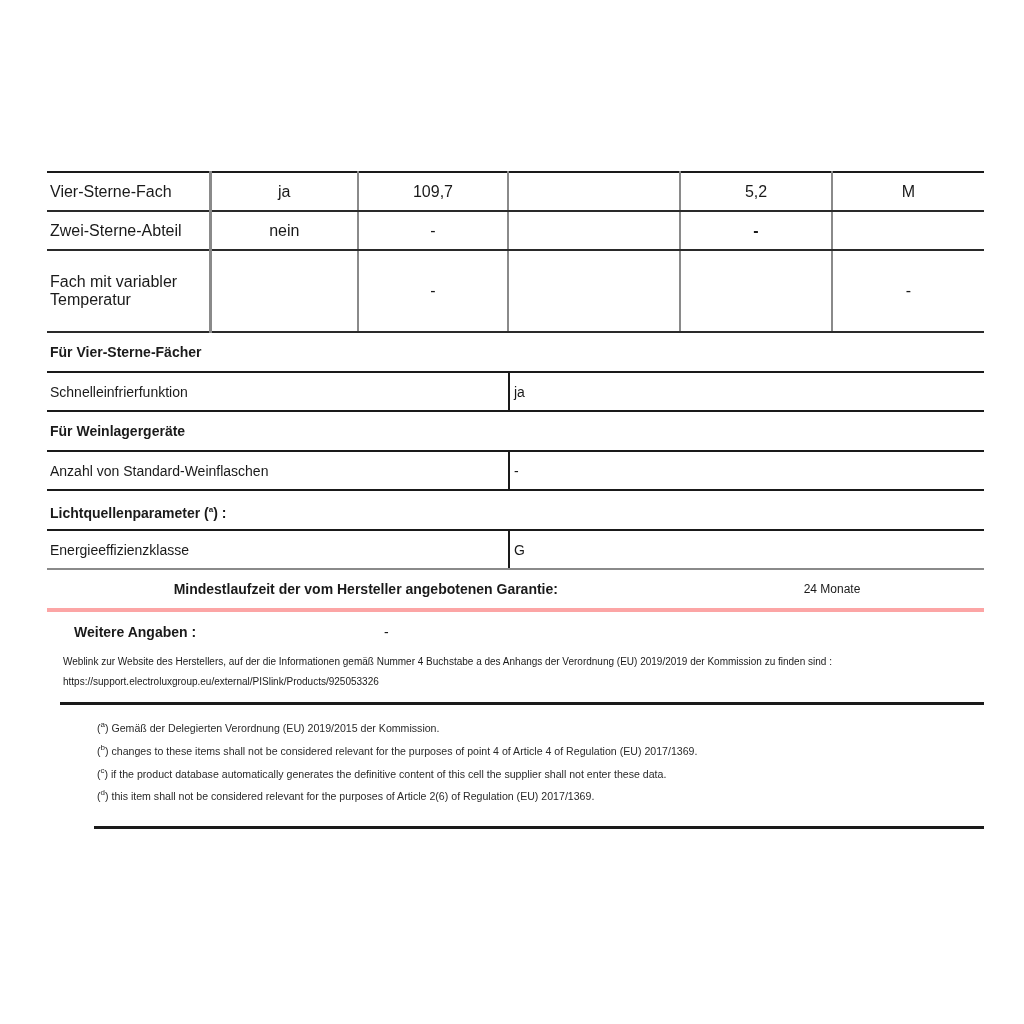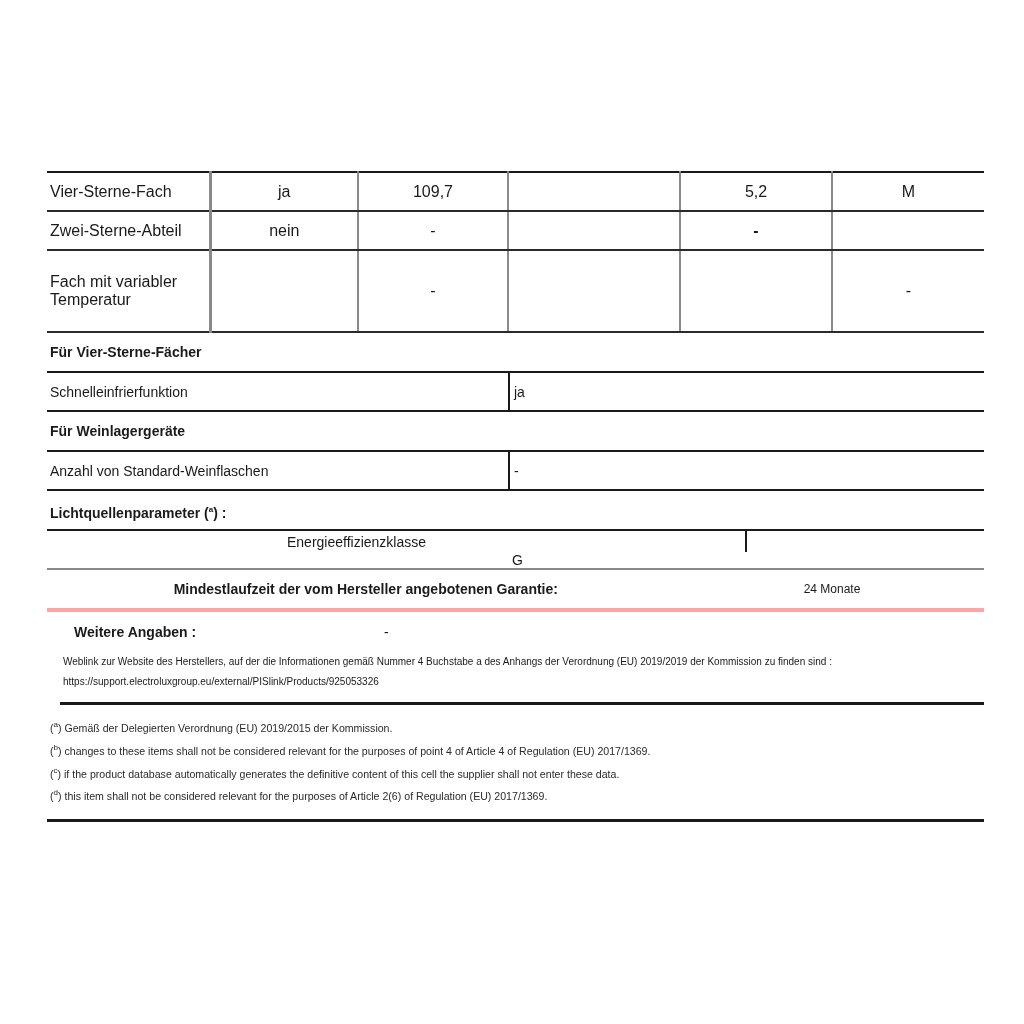--- a/index.html
+++ b/index.html
@@ -27,35 +27,35 @@
     .section {
       font-weight: bold; font-size: 14px; height: 38px; line-height: 38px;
       padding-left: 3px; border-bottom: 2px solid #1a1a1a;
     }
     .kv {
       display: flex; height: 37px; border-bottom: 2px solid #1a1a1a;
       font-size: 14px; align-items: center;
     }
     .kv .k { width: 458px; padding-left: 3px; border-right: 2px solid #1a1a1a; height: 100%; display: flex; align-items: center; }
     .kv .v { padding-left: 4px; }
-    .kv.gray { border-bottom-color: #8a8a8a; flex-direction: column; }
+    .kv.gray { border-bottom-color: #8a8a8a; }
 
     .row-guarantee {
       display: flex; height: 38px; align-items: center; border-bottom: 4px solid #fca5a5; justify-content: center;
     }
     .row-guarantee .k { width: 630px; padding-left: 3px; font-weight: bold; }
     .row-guarantee .v { font-size: 12px; }
     .row-further { display: flex; height: 40px; align-items: center; }
     .row-further .k { width: 310px; padding-left: 3px; font-weight: bold; margin-left: 24px; }
     .weblink {
       font-size: 10px; line-height: 20px; padding: 0 3px 10px 3px;
       border-bottom: 3px solid #1a1a1a;
       margin-left: 13px;
     }
-    .notes { padding: 10px 3px 13px 3px; border-bottom: 3px solid #1a1a1a; }
+    .notes { padding: 10px 3px 20px 3px; border-bottom: 3px solid #1a1a1a; margin-left: 47px; }
     .note { font-size: 10.6px; line-height: 19.3px; color: #2a2a2a; white-space: nowrap; }
     sup { font-size: 8px; }
   </style>
 </head>
 <body>
 
 <div class="doc">
 
   <table class="grid">
     <colgroup>

